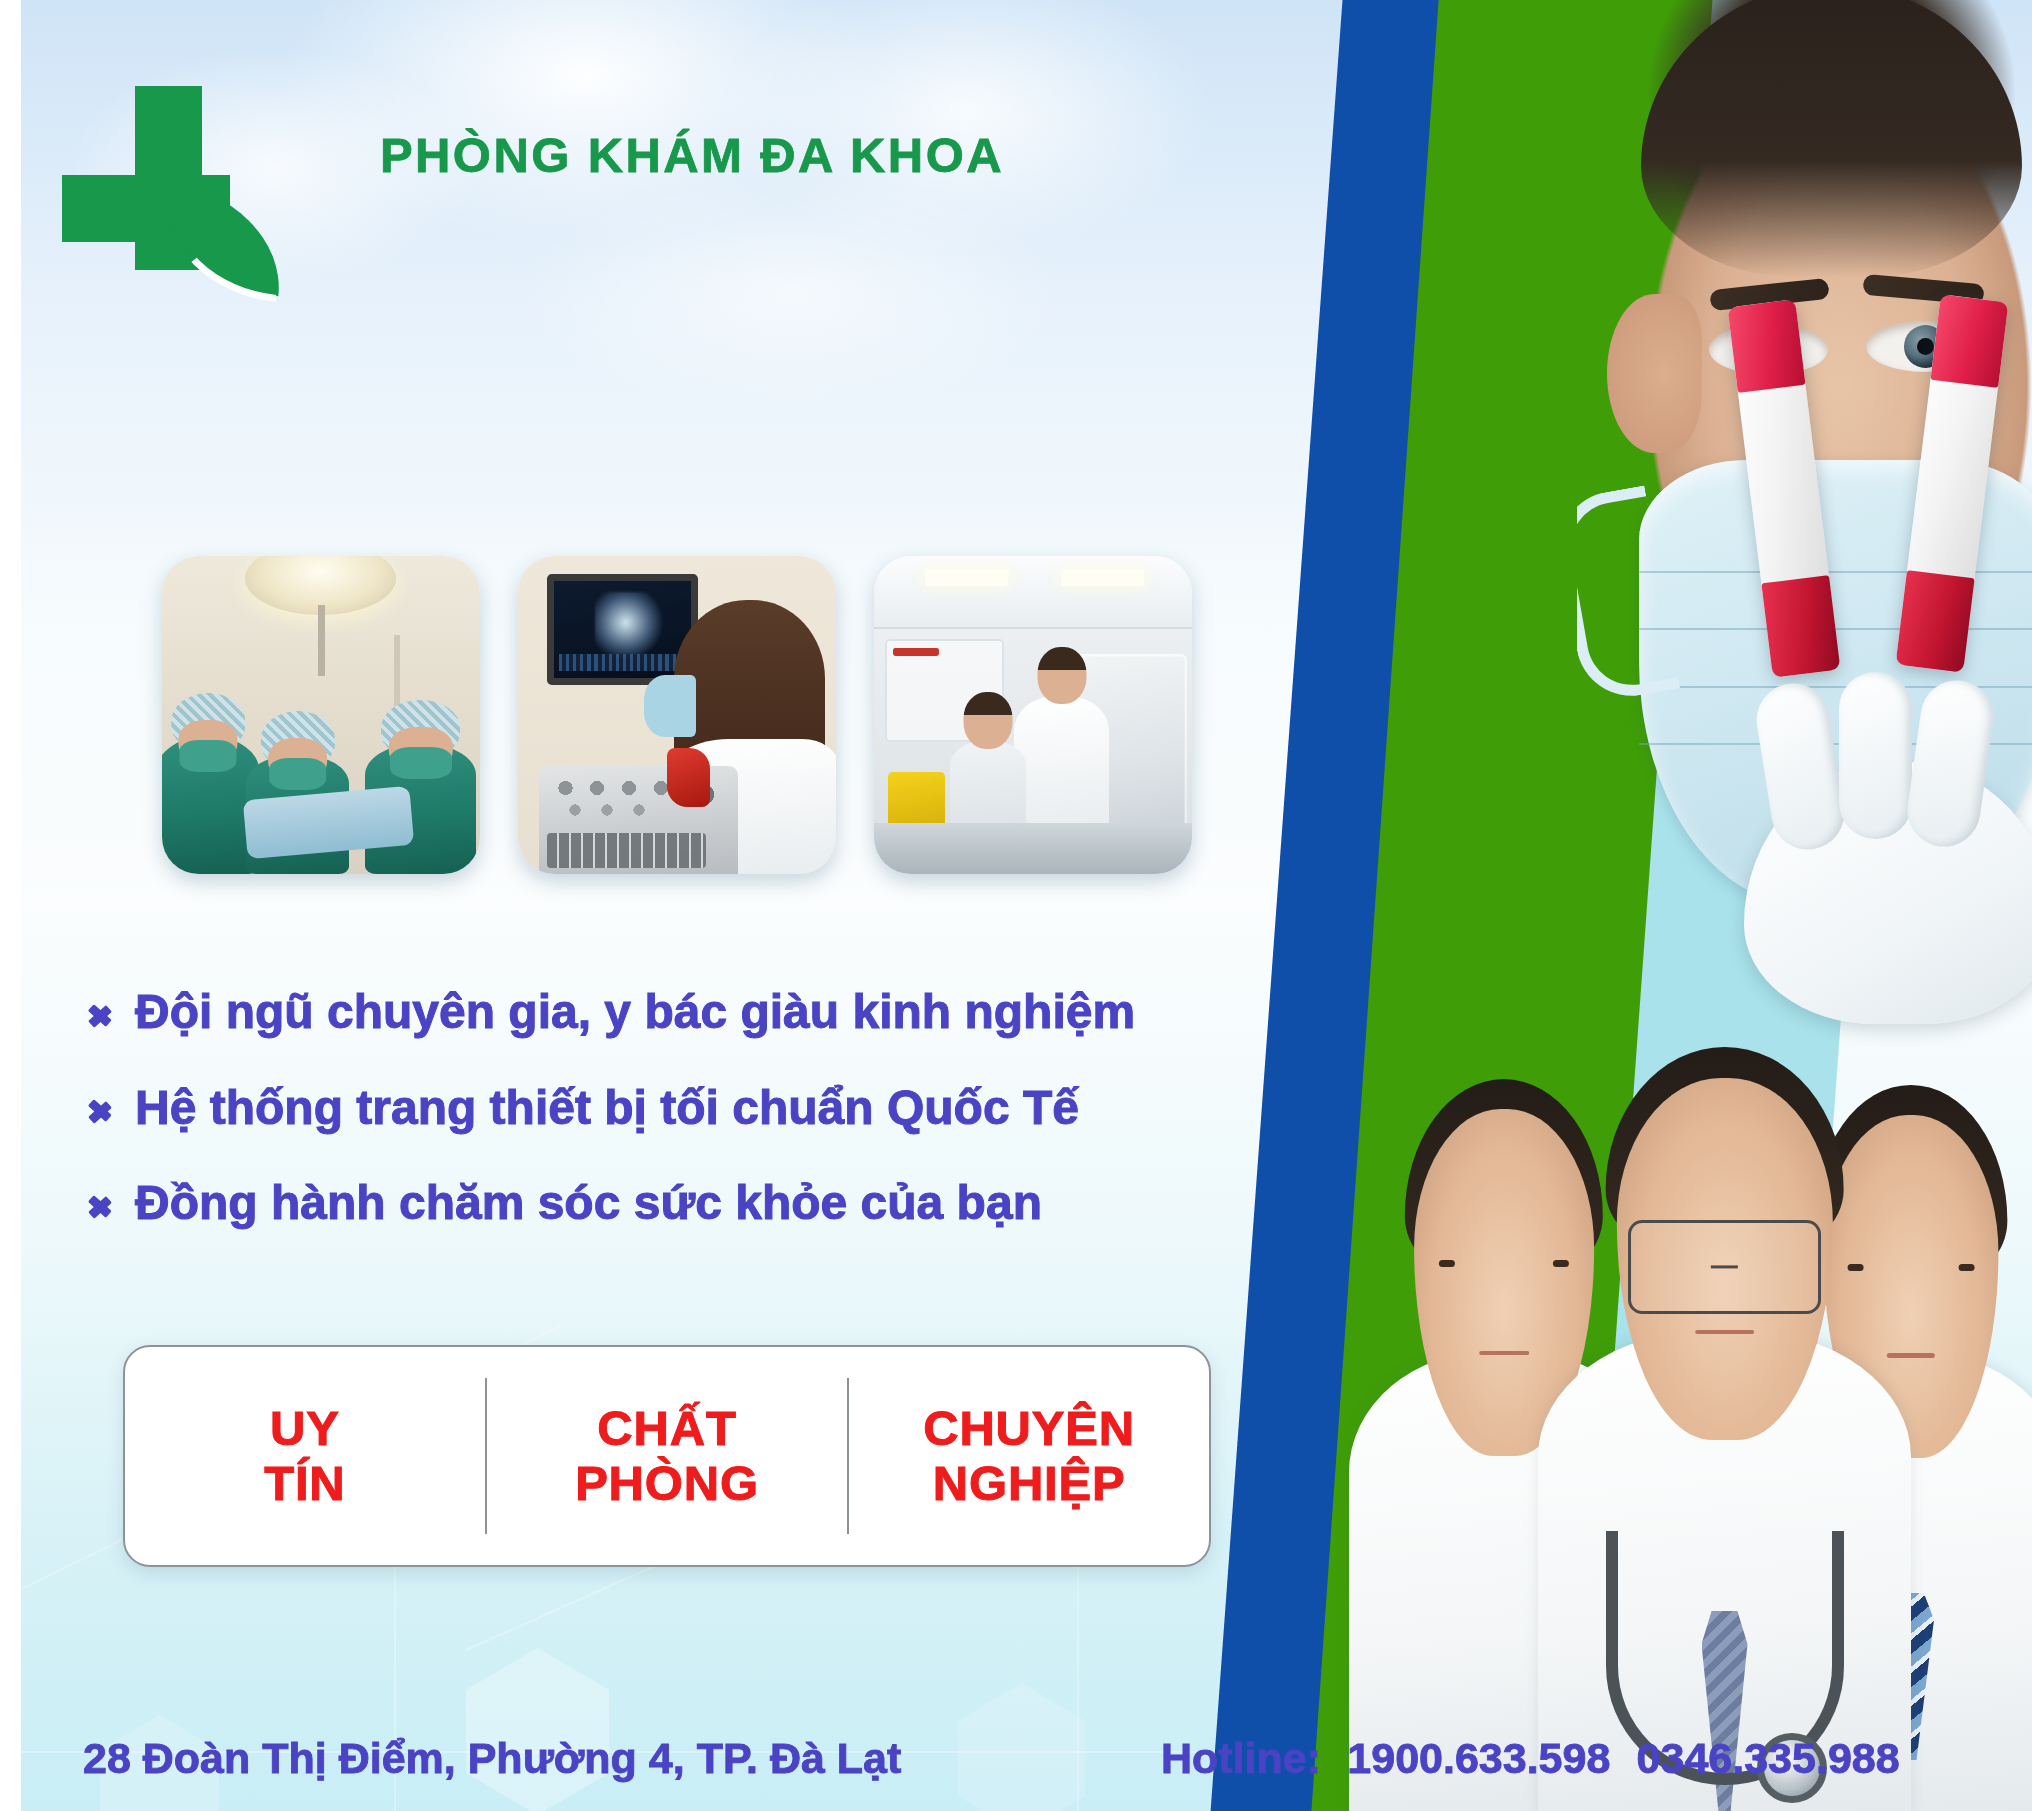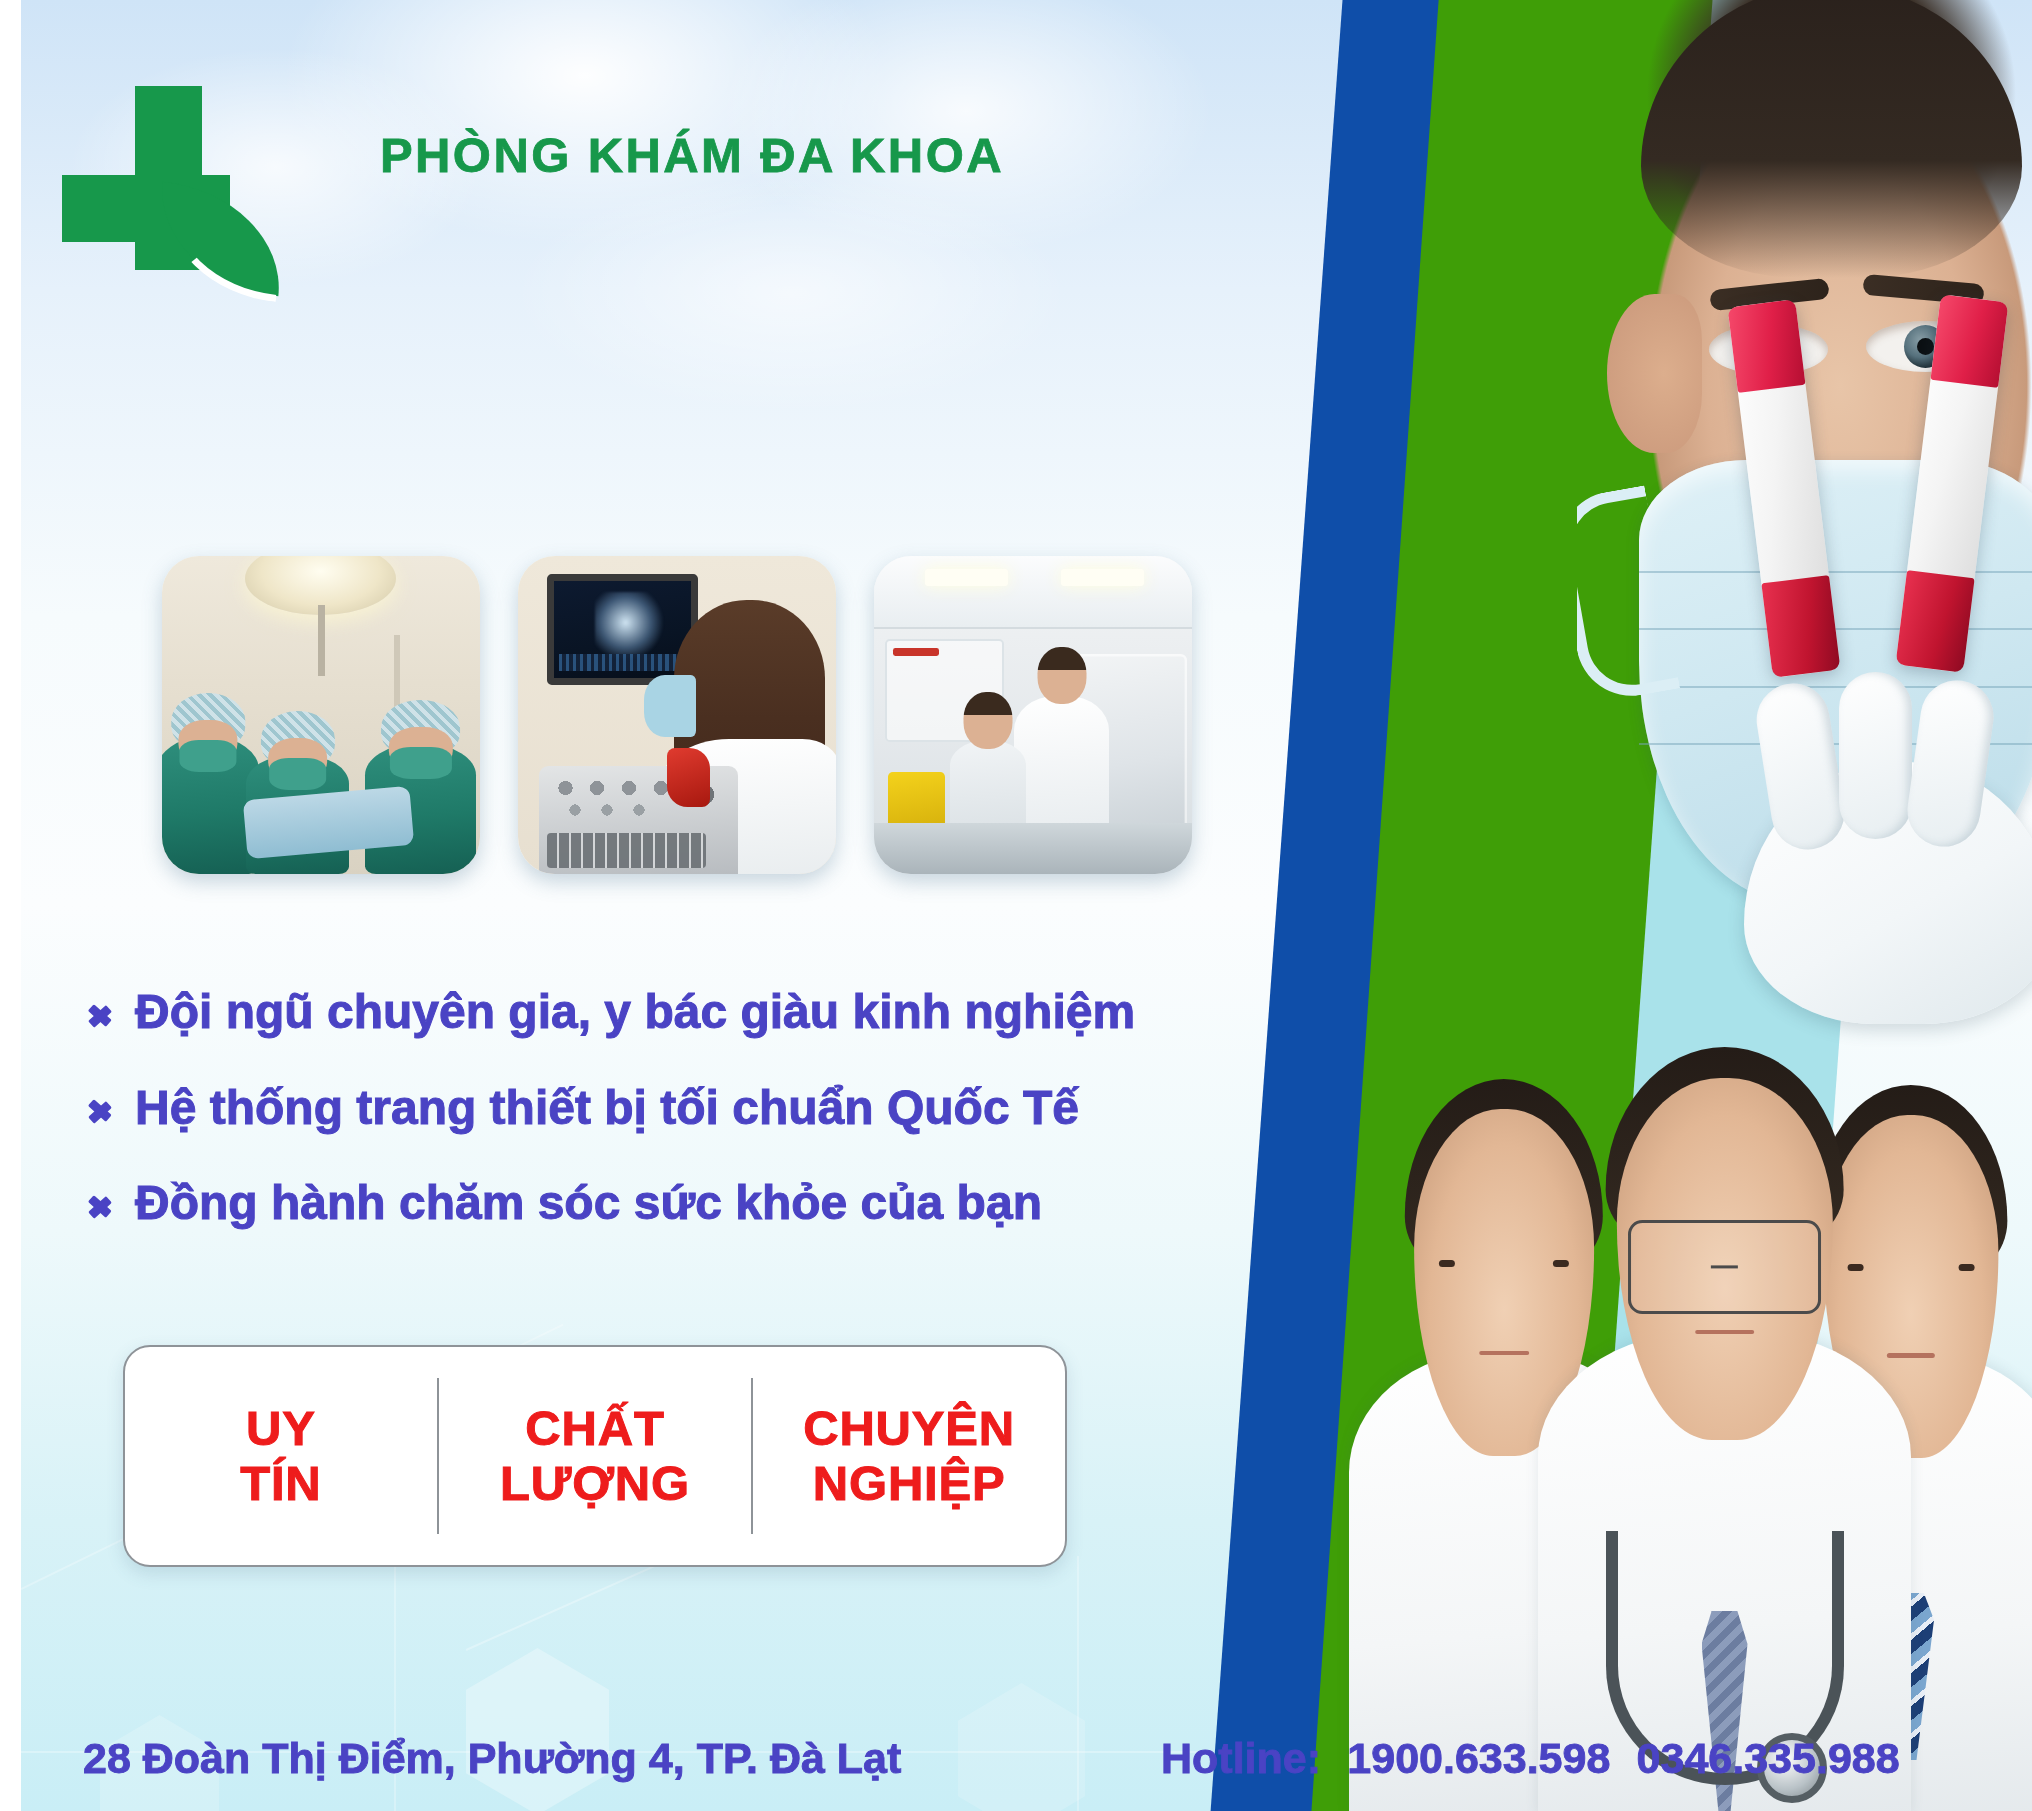--- a/index.html
+++ b/index.html
@@ -387,21 +387,21 @@
   .chev:before { top:9.5px; transform:rotate(42deg); transform-origin:left center; }
   .chev:after  { top:27px; transform:rotate(-42deg); transform-origin:left center; }
   .btxt {
     font-size:48px; font-weight:bold; color:#4a43c4;
     white-space:nowrap; line-height:1.14;
     -webkit-text-stroke:1px #4a43c4;
   }
 
   
   #valuebox {
-    position:absolute; left:102px; top:1345px; width:944px; height:222px;
+    position:absolute; left:102px; top:1345px; width:1088px; height:222px;
     background:#ffffff; border:2.4px solid #8e9398; border-radius:27px;
     display:flex; align-items:center;
     box-shadow:0 6.4px 17.5px rgba(60,100,130,.16);
   }
   .vcell {
     flex:1 1 0; text-align:center;
     font-size:49px; font-weight:bold; color:#ee1c1c;
     line-height:1.12; letter-spacing:0.8px;
     -webkit-text-stroke:1px #ee1c1c;
   }
@@ -605,21 +605,21 @@
   </div>
 
   <div id="valuebox">
     <div class="vcell">
       <div>UY</div>
       <div>TÍN</div>
     </div>
     <div class="vdiv"></div>
     <div class="vcell">
       <div>CHẤT</div>
-      <div>LƯỢNG</div>
+      <div>PHÒNG</div>
     </div>
     <div class="vdiv"></div>
     <div class="vcell">
       <div>CHUYÊN</div>
       <div>NGHIỆP</div>
     </div>
   </div>
 
   <div id="addr">28 Đoàn Thị Điểm, Phường 4, TP. Đà Lạt</div>
   <div id="hotline">

